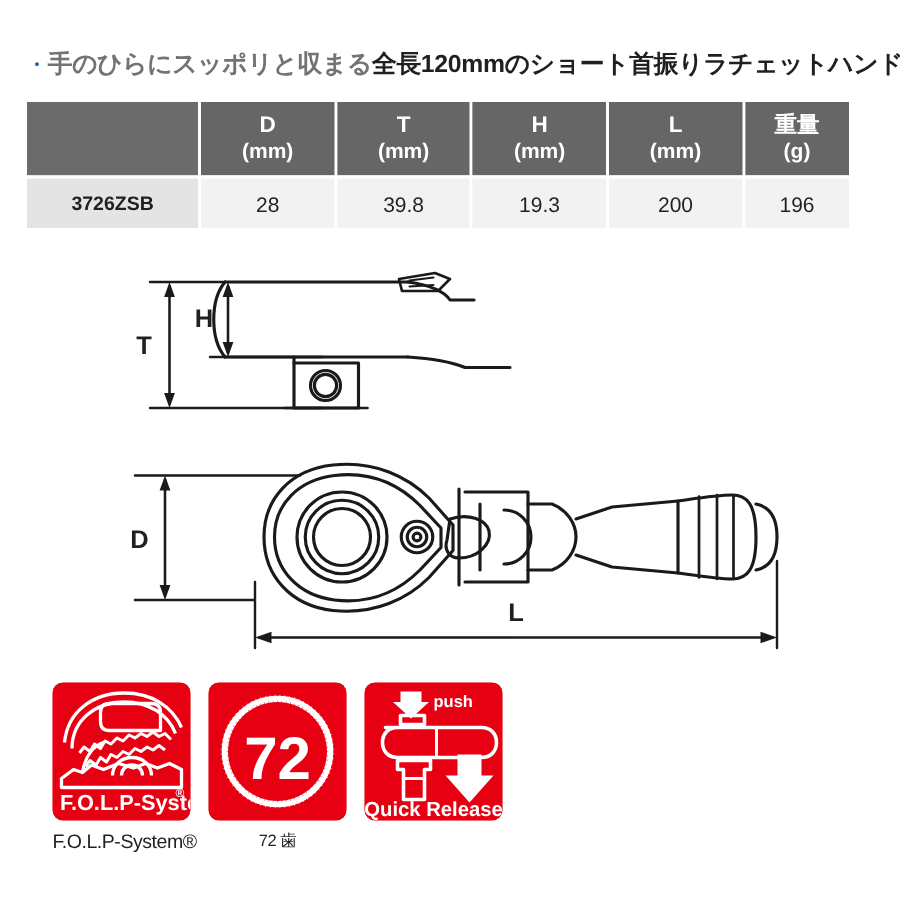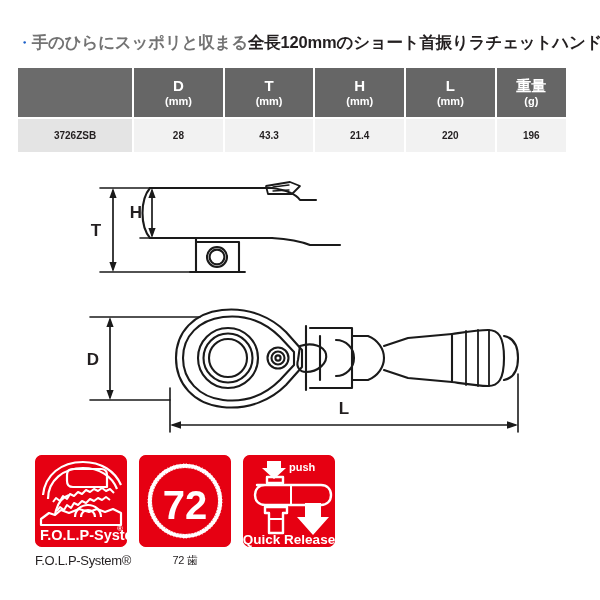--- a/index.html
+++ b/index.html
@@ -60,39 +60,39 @@
     color: #ffffff;
     height: 49px;
     border-right: 2px solid #ffffff;
     font-weight: bold;
     line-height: 1.12;
     font-size: 15px;
   }
   #spec-table thead th:last-child { border-right: none; }
   #spec-table thead th .unit {
     display: block;
-    font-size: 11px;
+    font-size: 14px;
     font-weight: bold;
   }
   #spec-table thead th.col-model { background: #6b6b6b; }
 
   #spec-table tbody td {
     height: 33px;
     background: #f2f2f2;
     border-right: 2px solid #ffffff;
     border-top: 2px solid #ffffff;
-    font-size: 10px;
+    font-size: 14px;
     color: #231f20;
-    font-weight: bold;
+    font-weight: normal;
   }
   #spec-table tbody td:last-child { border-right: none; }
   #spec-table tbody td.model-cell {
     background: #e4e4e4;
     font-weight: bold;
-    font-size: 10px;
+    font-size: 13px;
   }
 
   
   #drawings {
     position: absolute;
     left: 0;
     top: 160px;
     width: 600px;
     height: 285px;
   }
@@ -166,23 +166,23 @@
       <th style="width:68px">
         <span>重量</span>
         <span class="unit">(g)</span>
       </th>
     </tr>
   </thead>
   <tbody>
     <tr>
       <td class="model-cell">3726ZSB</td>
       <td>28</td>
-      <td>43.3</td>
-      <td>21.4</td>
-      <td>220</td>
+      <td>39.8</td>
+      <td>19.3</td>
+      <td>200</td>
       <td>196</td>
     </tr>
   </tbody>
 </table>
 
 <div id="drawings">
   <svg width="600" height="285" viewBox="0 0 600 285">
     <g fill="none" stroke="#1a1a1a" stroke-width="2.1" stroke-linejoin="round" stroke-linecap="round">
 
       <g>

